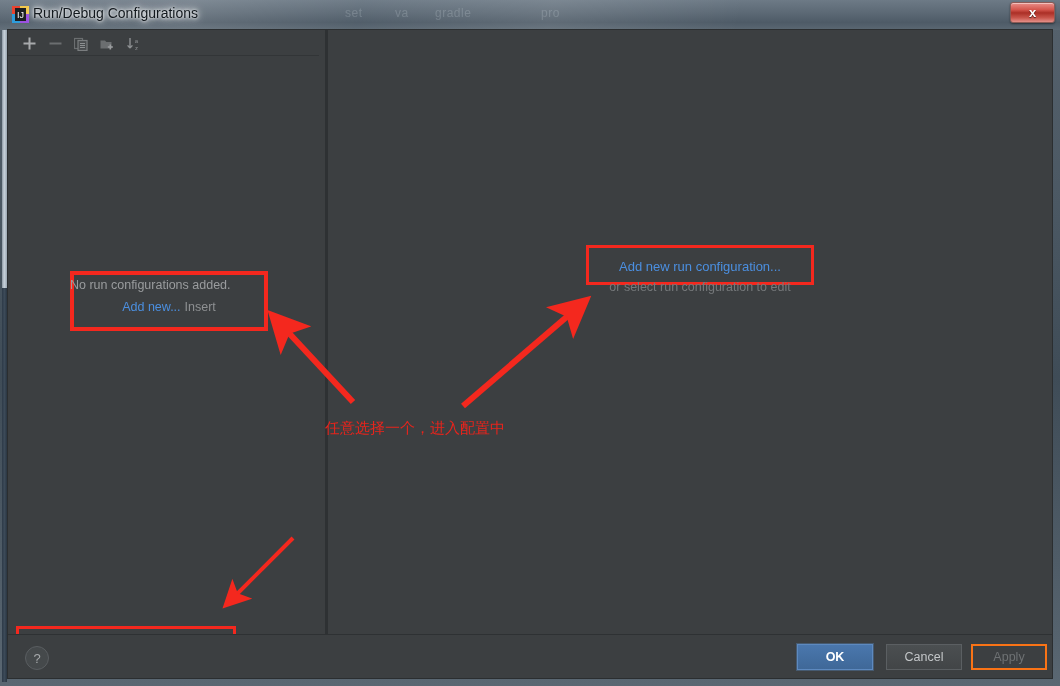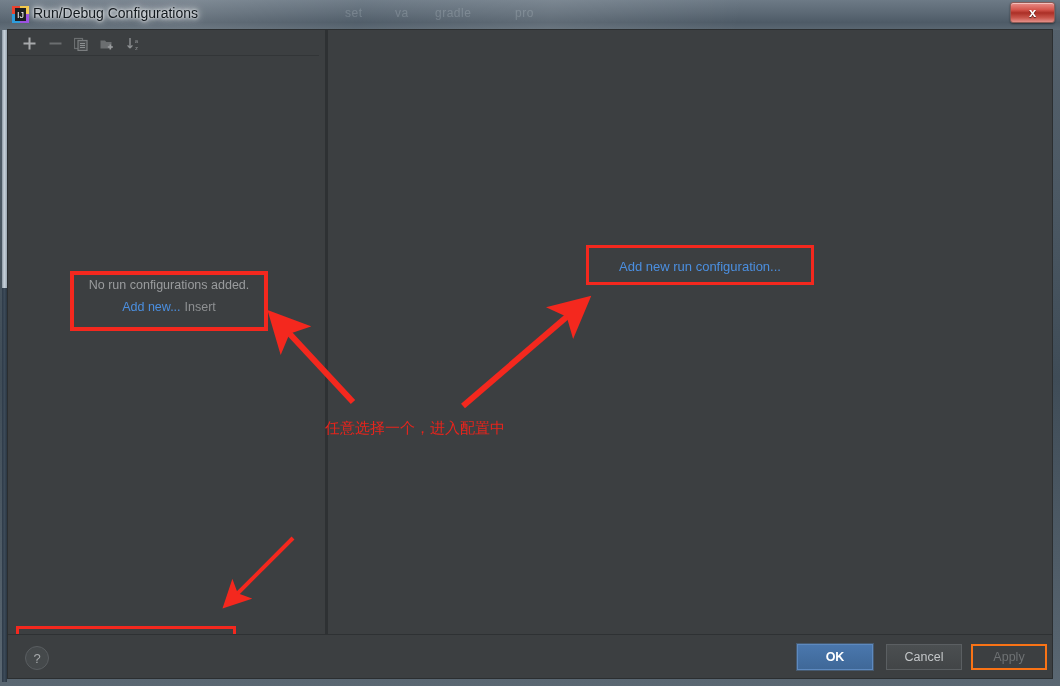--- a/index.html
+++ b/index.html
@@ -102,21 +102,21 @@
   #left-empty {
     position: absolute; left: 0; top: 26px; width: 311px; height: 578px;
   }
   #empty-box {
     position: absolute; left: 62px; top: 215px;
     width: 198px; height: 60px;
     border: 4px solid #f4281e;
   }
   #empty-line1 {
     position: absolute; left: 62px; top: 222px; width: 198px;
-    text-align: center; font-size: 12.5px; color: #9a9c9e;
+    text-align: left; font-size: 12.5px; color: #9a9c9e;
   }
   #empty-line2 {
     position: absolute; left: 62px; top: 244px; width: 198px;
     text-align: center; font-size: 12.5px;
   }
   #empty-line2 .link { color: #4b8fe0; font-weight: normal; cursor: pointer; }
   #empty-line2 .shortcut { color: #8e9092; margin-left: 4px; }
 
   #edit-templates-box {
     position: absolute; left: 8px; top: 596px;
@@ -214,21 +214,21 @@
 <body>
 
 <div id="window">
 
   <div id="aero-sheen"></div>
 
   <div id="titlebar">
     <span class="ghost" style="left:300px;">set</span>
     <span class="ghost" style="left:350px;">va</span>
     <span class="ghost" style="left:390px;">gradle</span>
-    <span class="ghost" style="left:470px;">pro</span>
+    <span class="ghost" style="left:496px;">pro</span>
 
     <div id="app-icon">
       <svg width="17" height="17" viewBox="0 0 17 17">
         <rect x="0" y="0" width="8" height="8" fill="#e8432f"></rect>
         <rect x="8" y="0" width="9" height="8" fill="#f2c94c"></rect>
         <rect x="0" y="8" width="8" height="9" fill="#2d9cdb"></rect>
         <rect x="8" y="8" width="9" height="9" fill="#9b51e0"></rect>
         <rect x="3" y="2" width="11" height="13" fill="#1b1f22"></rect>
         <text x="8.5" y="12" font-size="9" fill="#ffffff" text-anchor="middle" font-family="Liberation Sans, sans-serif">IJ</text>
       </svg>
@@ -292,20 +292,21 @@
           <span class="link">Add new...</span><span class="shortcut">Insert</span>
         </div>
       </div>
     </div>
 
     <div id="splitter"></div>
 
     <div id="right-panel">
       <div id="add-config-box"></div>
       <div id="add-config-link">Add new run configuration...</div>
+      <div id="right-subtitle">or select run configuration to edit</div>
     </div>
 
     <div id="edit-templates-box"></div>
     <div id="edit-templates-link">Edit configuration templates...</div>
 
     <svg id="annotations">
       <defs>
         <marker id="ah" markerWidth="7" markerHeight="7" refX="5.4" refY="3.5" orient="auto">
           <path d="M0,0 L7,3.5 L0,7 L1.6,3.5 Z" fill="#f4281e"></path>
         </marker>

